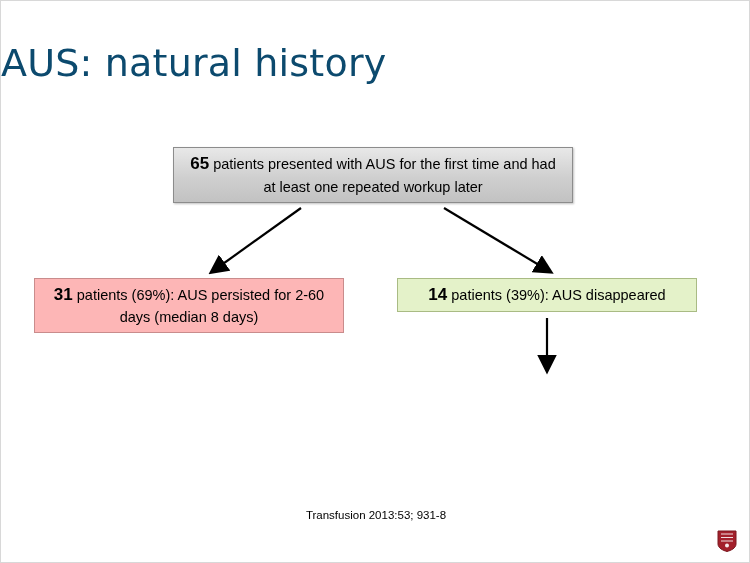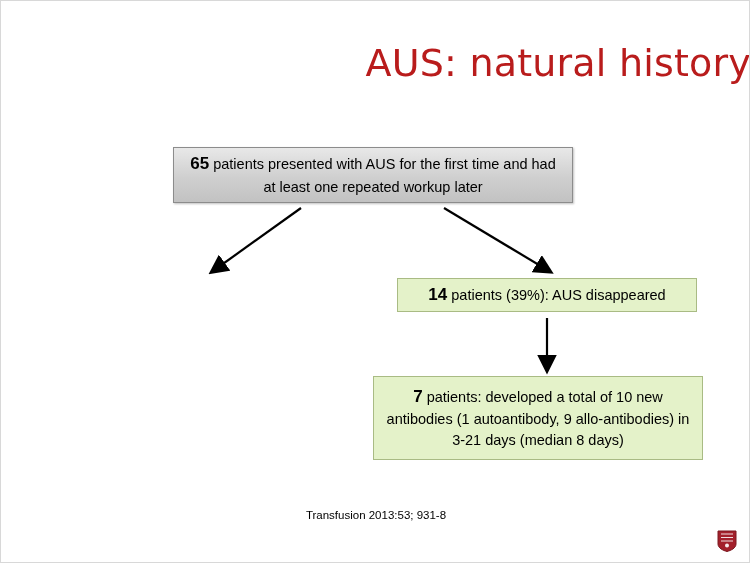--- a/index.html
+++ b/index.html
@@ -20,23 +20,23 @@
     background: #ffffff;
     box-sizing: border-box;
     border: 1px solid #d8d8d8;
     overflow: hidden;
   }
   #title {
     position: absolute;
     left: 0;
     top: 40px;
     width: 750px;
-    text-align: right;
+    text-align: left;
     font-size: 38px;
-    color: #b91c1c;
+    color: #0c4a6e;
     font-family: "DejaVu Sans", sans-serif;
     font-weight: 400;
     letter-spacing: 0.2px;
   }
 
   .box {
     position: absolute;
     box-sizing: border-box;
     border: 1px solid #9a9a9a;
     font-size: 14.5px;
@@ -135,32 +135,32 @@
     <line x1="443" y1="207" x2="548" y2="270" stroke="#000000" stroke-width="2.2" marker-end="url(#ah)"></line>
     <line x1="546" y1="317" x2="546" y2="368" stroke="#000000" stroke-width="2.2" marker-end="url(#ah)"></line>
   </svg>
 
   <div class="box" id="box-root">
     <div class="inner">
       <span class="num">65</span><span> patients presented with AUS for the first time and had at least one repeated workup later</span>
     </div>
   </div>
 
+  <div class="box" id="box-persisted">
+    <div class="inner">
+      <span class="num">31</span><span> patients (69%): AUS persisted for 2-60 days (median 8 days)</span>
+    </div>
+  </div>
 
   <div class="box" id="box-disappeared">
     <div class="inner">
       <span class="num">14</span><span> patients (39%): AUS disappeared</span>
     </div>
   </div>
 
-  <div class="box" id="box-antibodies">
-    <div class="inner">
-      <span class="num">7</span><span> patients: developed a total of 10 new antibodies  (1 autoantibody, 9 allo-antibodies) in 3-21 days (median 8 days)</span>
-    </div>
-  </div>
 
   <div id="citation">Transfusion 2013:53; 931-8</div>
 
   <svg id="logo" viewBox="0 0 20 22">
     <rect x="0" y="0" width="20" height="22" fill="#ffffff"></rect>
     <path d="M1,1 H19 V14 C19,18 14,20.5 10,21.5 C6,20.5 1,18 1,14 Z" fill="#a3202b" stroke="#7a1820" stroke-width="1"></path>
     <path d="M4,4 H16 M4,7.5 H16 M4,11 H16" stroke="#ffffff" stroke-width="1.1" opacity="0.85"></path>
     <circle cx="10" cy="15.5" r="2" fill="#ffffff" opacity="0.9"></circle>
   </svg>
 

